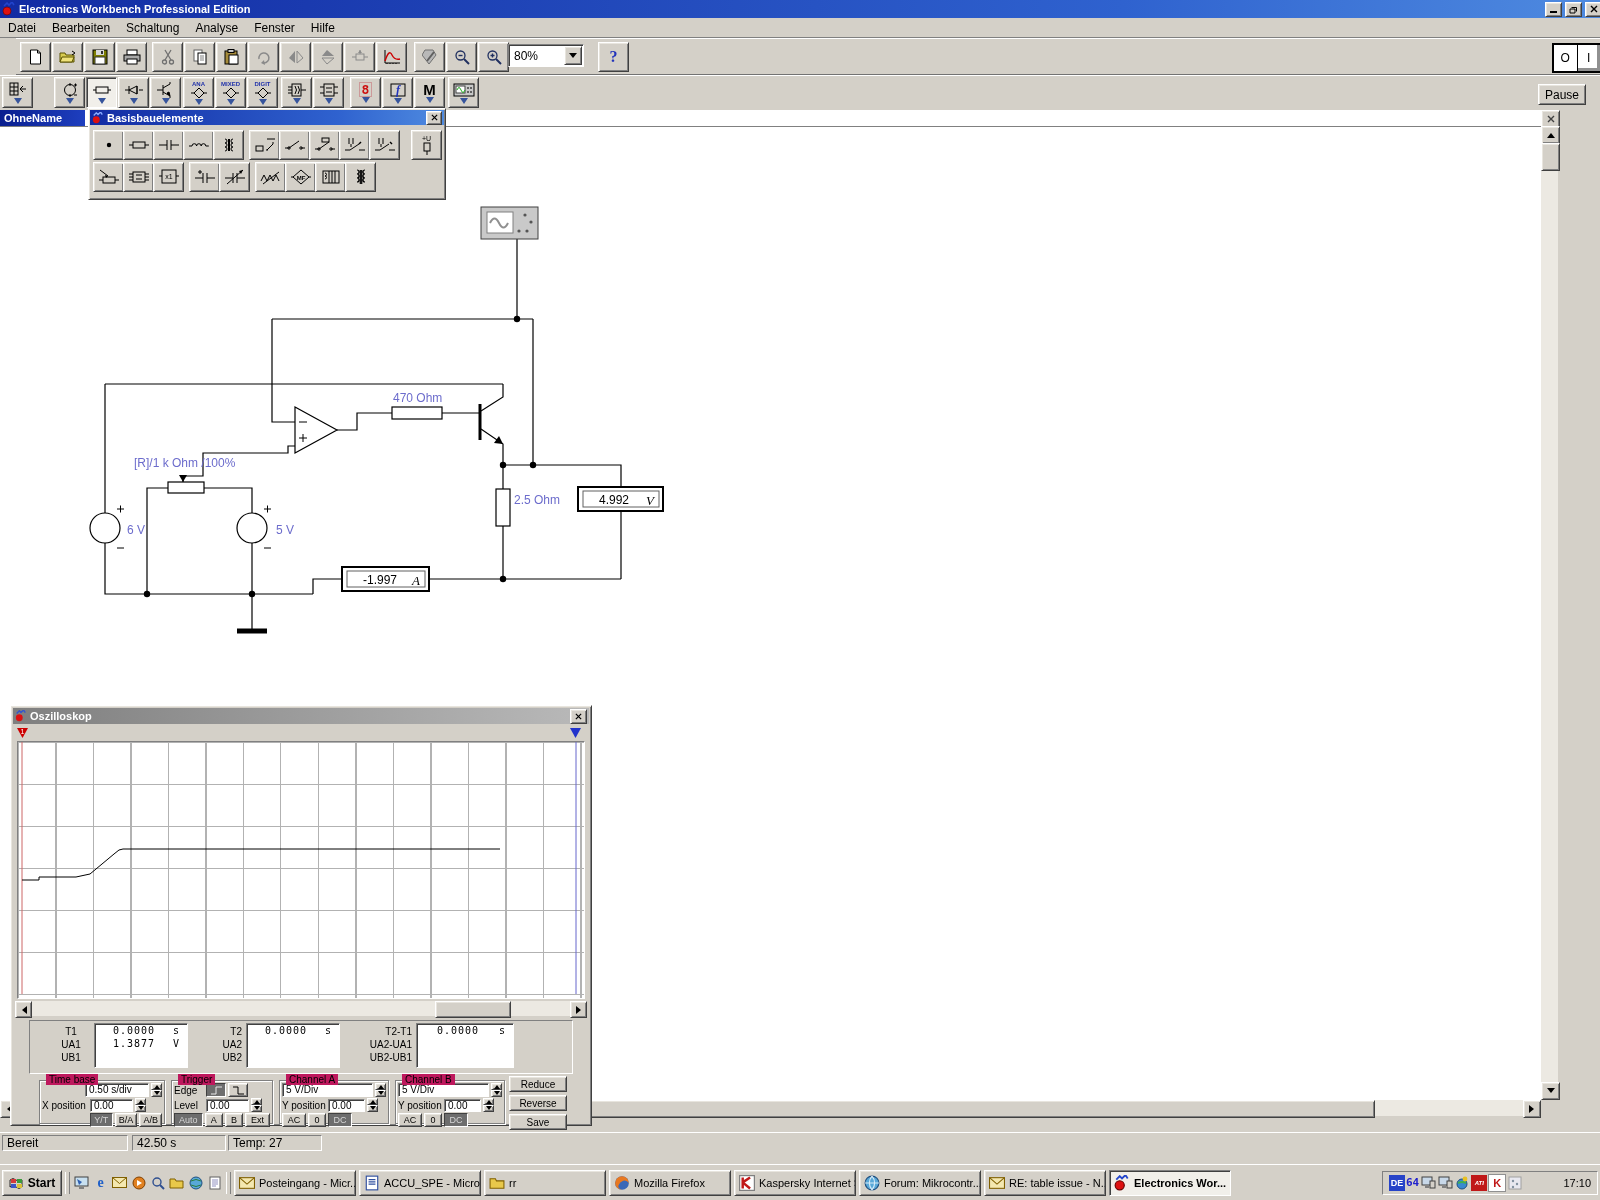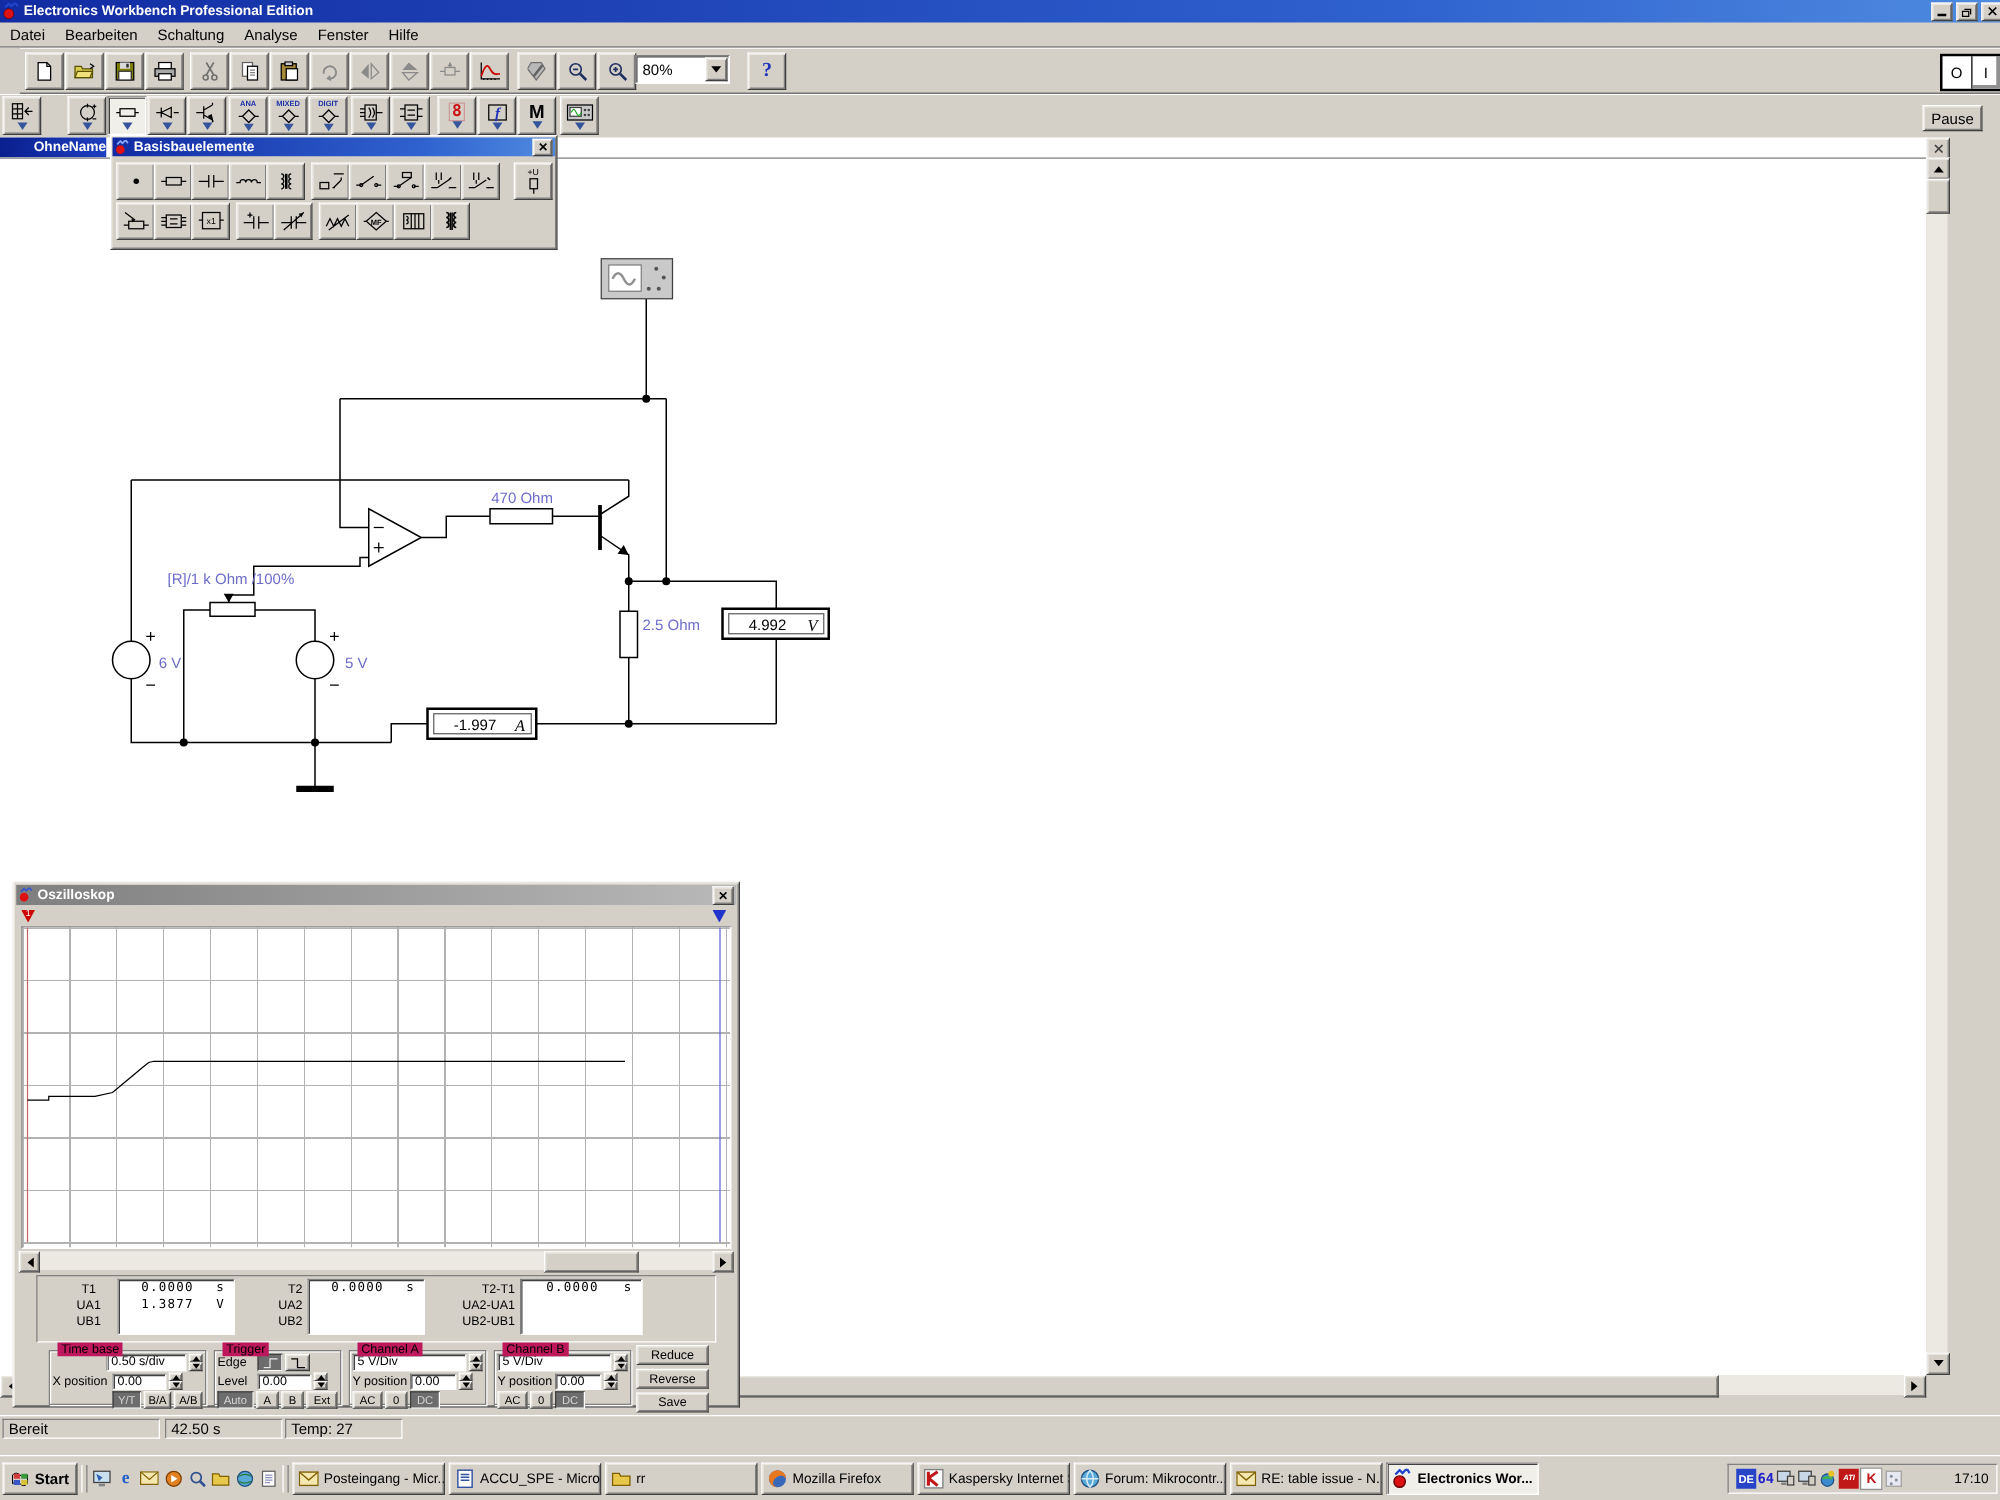--- a/index.html
+++ b/index.html
@@ -328,21 +328,21 @@
       <div class="bt"></div>
     </div>
 
     <div class="abs rb" style="left:1538px;top:9px;width:46px;height:19px;display:flex;align-items:center;justify-content:center;font-size:12px;">
       <span>Pause</span>
     </div>
   </div>
 
   <div class="abs" style="left:0;top:108px;width:1600px;height:1024px;">
 
-    <div class="abs" style="left:0;top:2px;width:1541px;height:16px;background:#ffffff;text-align:right;">
+    <div class="abs" style="left:0;top:2px;width:1541px;height:16px;background:#ffffff;">
       <div class="abs" style="left:0;top:0;width:85px;height:16px;background:linear-gradient(90deg,#0a1f8f,#1e3fbf);color:#fff;font-size:11px;font-weight:bold;padding-left:4px;line-height:16px;box-sizing:border-box;"><span>OhneName</span></div>
     </div>
     <div class="abs rb wbtn" style="left:1541px;top:2px;width:17px;height:16px;">
       <svg width="8" height="8" viewBox="0 0 8 8">
           <path d="M1 1l6 6M7 1L1 7" style="stroke:#404040;stroke-width:1.4"></path>
         </svg>
     </div>
 
     <div class="abs" style="left:0;top:18px;width:1541px;height:974px;background:#fff;border-top:1px solid #808080;">
       <svg width="1541" height="974" viewBox="0 126 1541 974" style="position:absolute;left:0;top:0;">

